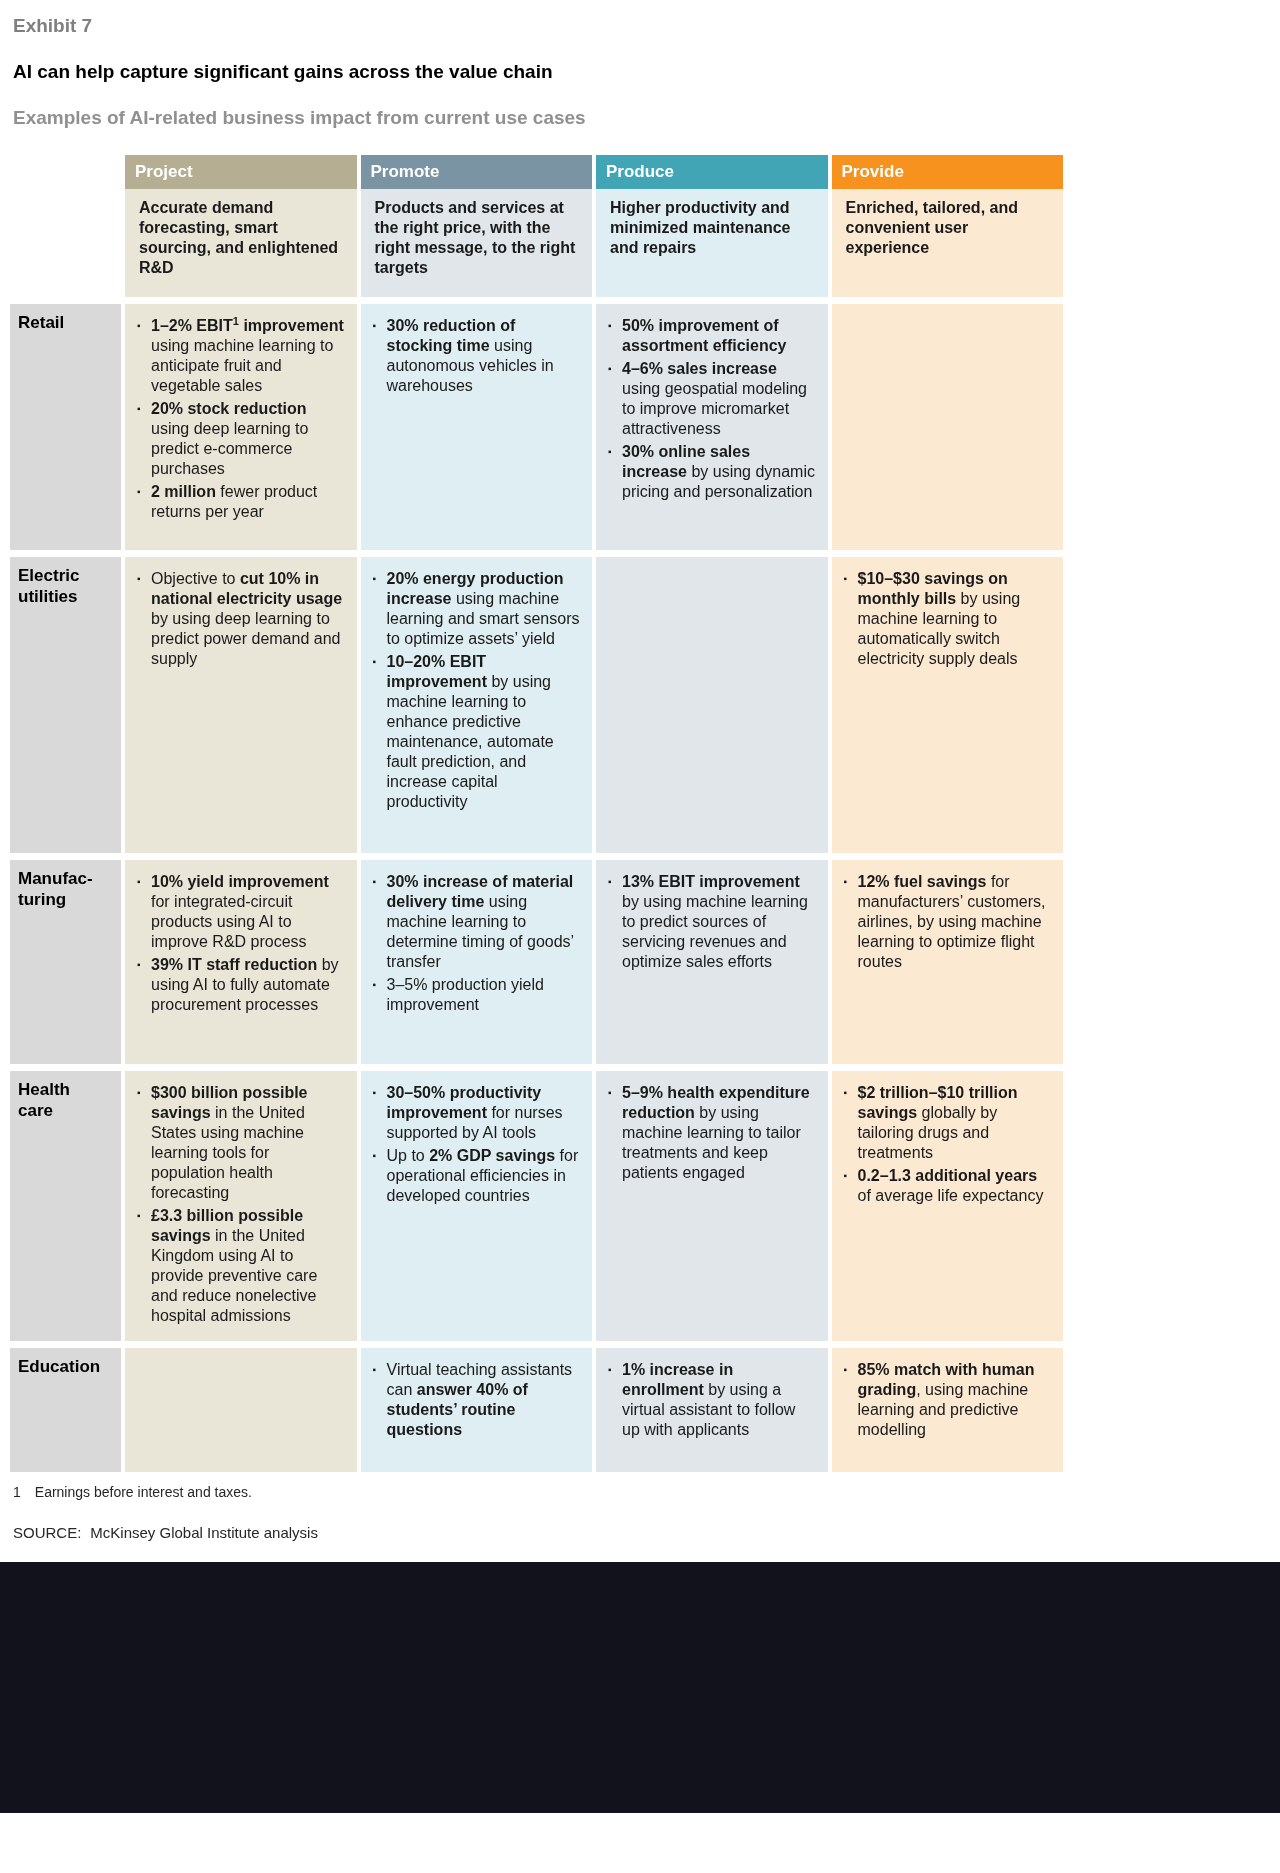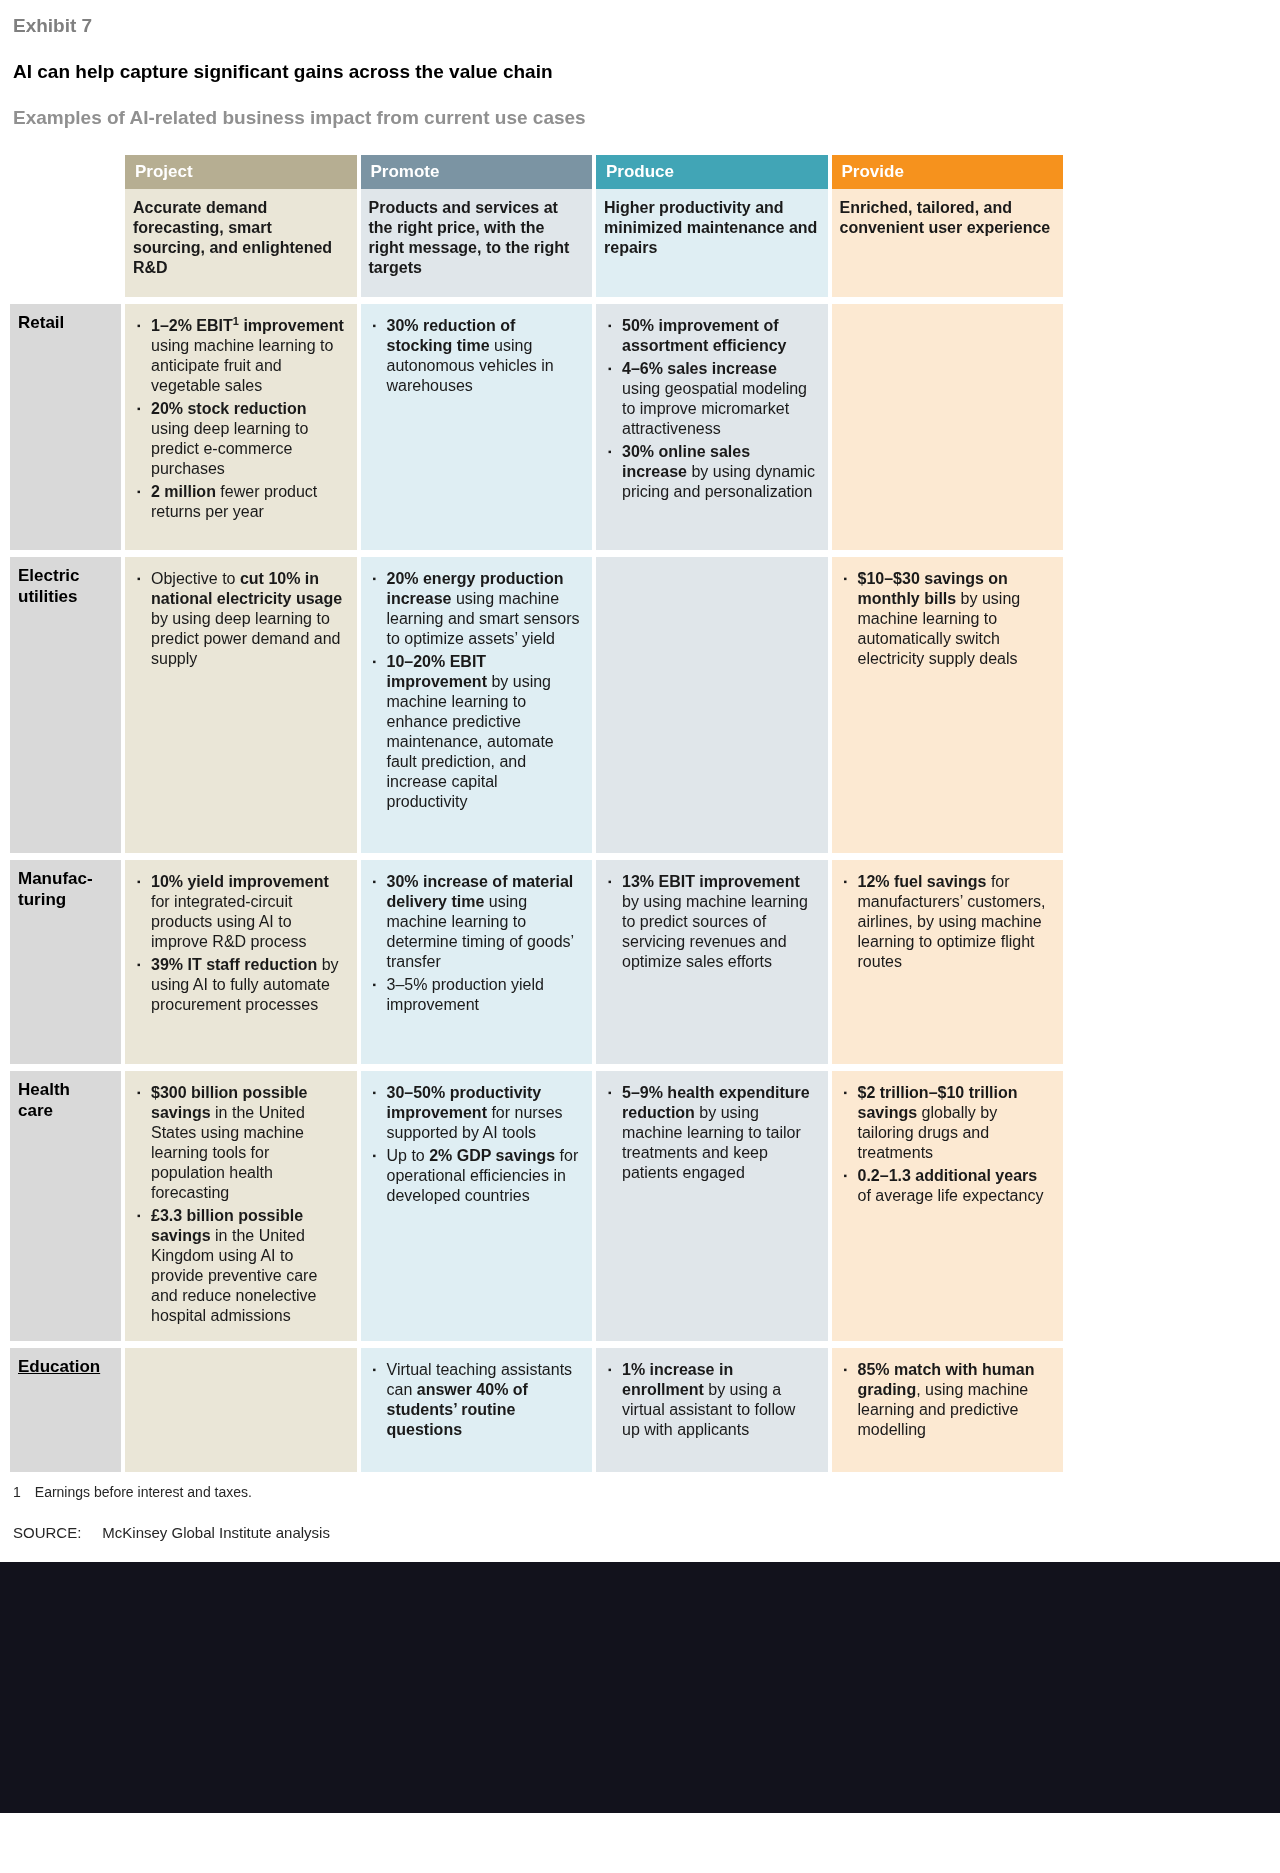--- a/index.html
+++ b/index.html
@@ -37,21 +37,21 @@
   .corner-spacer { background: transparent; }
 
   .col-head { display: flex; flex-direction: column; min-height: 142px; }
   .col-bar {
     height: 34px; flex: 0 0 34px;
     display: flex; align-items: center;
     padding: 4px 10px;
     color: #ffffff; font-weight: 700; font-size: 17px;
   }
   .col-sub {
-    padding: 9px 10px 8px 8px;
+    padding: 9px 10px 8px 14px;
     font-weight: 700; font-size: 16px; line-height: 20px; color: #1a1a1a;
   }
 
   .bar-project { background: var(--project-header, #b6ae92); }
   .bar-produce { background: var(--produce-header, #41a5b6); }
   .bar-promote { background: var(--promote-header, #7b94a3); }
   .bar-provide { background: var(--provide-header, #f6921d); }
 
   .tint-project { background: var(--project-tint, #eae6d7); }
   .tint-produce { background: var(--produce-tint, #dfeef3); }
@@ -81,21 +81,21 @@
   .footnote {
     position: absolute; left: 13px; top: 1484px;
     font-size: 14px; color: #262626;
   }
   .footnote .fn-marker { display: inline-block; margin-right: 14px; }
 
   .source-line {
     position: absolute; left: 13px; top: 1524px;
     font-size: 15px; color: #262626;
   }
-  .source-line .src-label { display: inline-block; margin-right: 21px; }
+  .source-line .src-label { display: inline-block; margin-right: 9px; }
 
   .footer-band {
     position: absolute; left: 0; top: 1562px;
     width: 1280px; height: 311px;
     background: var(--footer-band, #12121c);
   }
 </style>
 </head>
 <body>
 
@@ -257,21 +257,21 @@
       <div class="cell tint-provide">
         <div class="bullet">
           <span class="mark">▪</span>
           <span class="txt"><strong>$2 trillion–$10 trillion savings</strong><span> globally by tailoring drugs and treatments</span></span>
         </div>
         <div class="bullet">
           <span class="mark">▪</span>
           <span class="txt"><strong>0.2–1.3 additional years</strong><span> of average life expectancy</span></span>
         </div>
       </div>
-      <div class="row-label" style="min-height: 124px; text-decoration: underline;">
+      <div class="row-label" style="min-height: 124px;">
         <span class="row-label-line">Education</span>
       </div>
       <div class="cell tint-project"></div>
       <div class="cell tint-produce">
         <div class="bullet">
           <span class="mark">▪</span>
           <span class="txt"><span>Virtual teaching assistants can </span><strong>answer 40% of students’ routine questions</strong></span>
         </div>
       </div>
       <div class="cell tint-promote">

